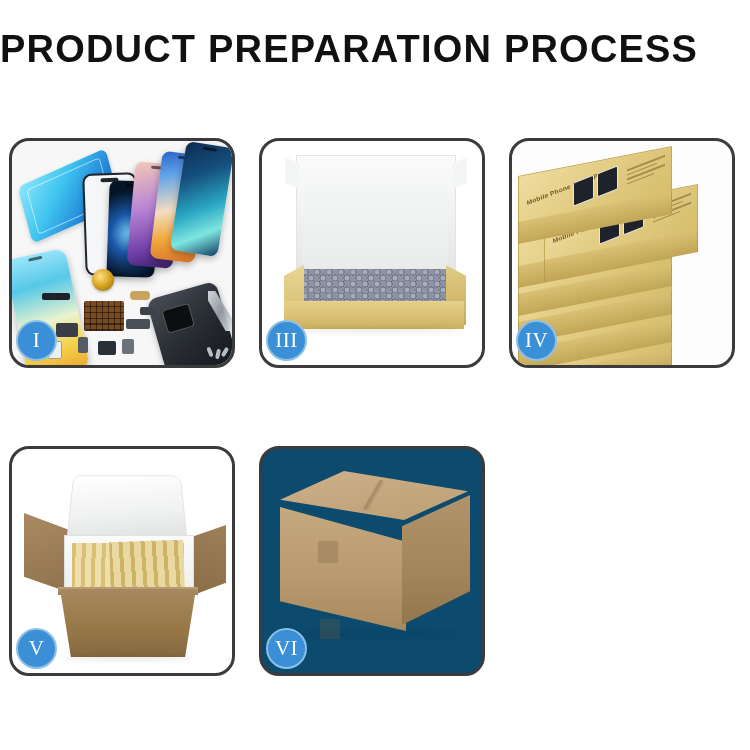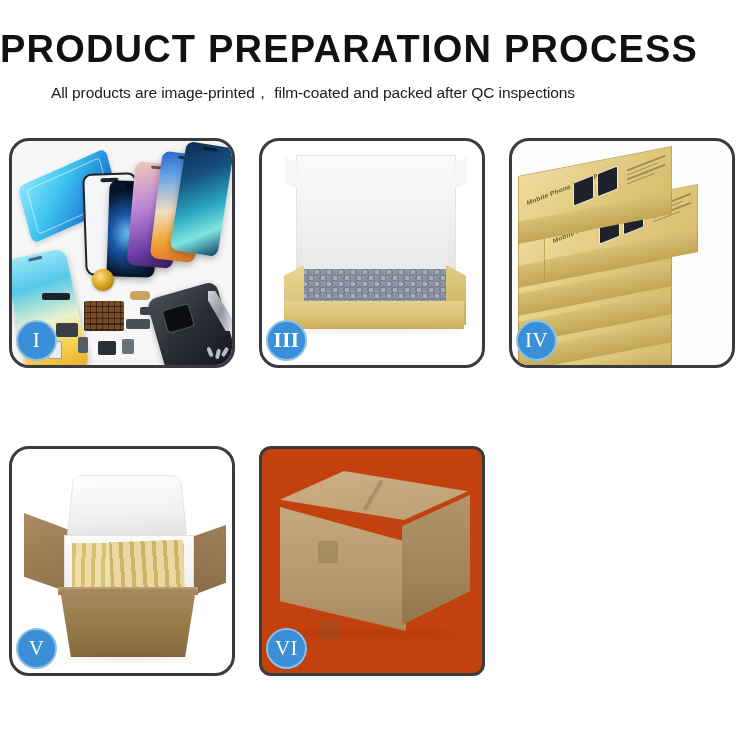--- a/index.html
+++ b/index.html
@@ -218,21 +218,21 @@
     border-radius:3px;
   }
   .con-l{position:absolute;left:8px;top:196px;width:12px;height:24px;background:#c49a52;border-radius:2px;}
   .con-r{position:absolute;left:62px;top:194px;width:12px;height:22px;background:#c49a52;border-radius:2px;}
   .pinkdot{
     position:absolute;left:26px;top:12px;width:11px;height:9px;
     background:#e05a7a;border-radius:2px;
   }
 
   
-  .p3{background:#ffffff;font-weight:bold;}
+  .p3{background:#ffffff;}
   .b3-lid{
     position:absolute;left:34px;top:14px;width:158px;height:122px;
     background:linear-gradient(180deg,#fbfbfb 0%,#eef0f0 55%,#e2e5e5 100%);
     border:1px solid #e2e4e4;
   }
   .b3-lid:before{
     content:"";position:absolute;left:-12px;top:4px;width:14px;height:26px;
     background:#f4f5f5;transform:skewY(22deg);
   }
   .b3-lid:after{
@@ -353,21 +353,21 @@
   .v-rim{
     position:absolute;left:46px;top:138px;width:140px;height:8px;
     background:linear-gradient(180deg,#bda078 0%,#9a7e52 100%);
   }
   .v-shadow{
     position:absolute;left:52px;top:206px;width:128px;height:6px;
     background:rgba(0,0,0,.08);filter:blur(2px);border-radius:50%;
   }
 
   
-  .p6{background:#c2410c;border-radius:12px;}
+  .p6{background:#0c4a6e;}
   .c-top{
     position:absolute;left:18px;top:22px;width:188px;height:72px;
     background:linear-gradient(170deg,#cdb089 0%,#c3a57c 50%,#b89a70 100%);
     clip-path:polygon(34% 0,100% 28%,66% 68%,0 40%);
   }
   .c-seam{
     position:absolute;left:60px;top:24px;width:96px;height:62px;
     background:linear-gradient(120deg,transparent 46%,rgba(120,96,62,.45) 48%,transparent 52%);
     clip-path:polygon(34% 0,100% 28%,66% 68%,0 40%);
   }
@@ -392,21 +392,20 @@
   .c-shadow{
     position:absolute;left:26px;top:182px;width:170px;height:7px;
     background:rgba(0,0,0,.07);filter:blur(2.5px);border-radius:50%;
   }
 </style>
 </head>
 <body>
 
 <div class="header">
   <h1 class="title">PRODUCT PREPARATION PROCESS</h1>
-  <p class="subtitle">All products are image-printed， film-coated and packed after QC inspections</p>
 </div>
 
 <div class="grid">
 
   <div class="panel p1">
     <div class="stage">
       <div class="film"></div>
       <div class="glass"></div>
       <div class="ph ph-dark"></div>
       <div class="ph ph-purple"></div>

